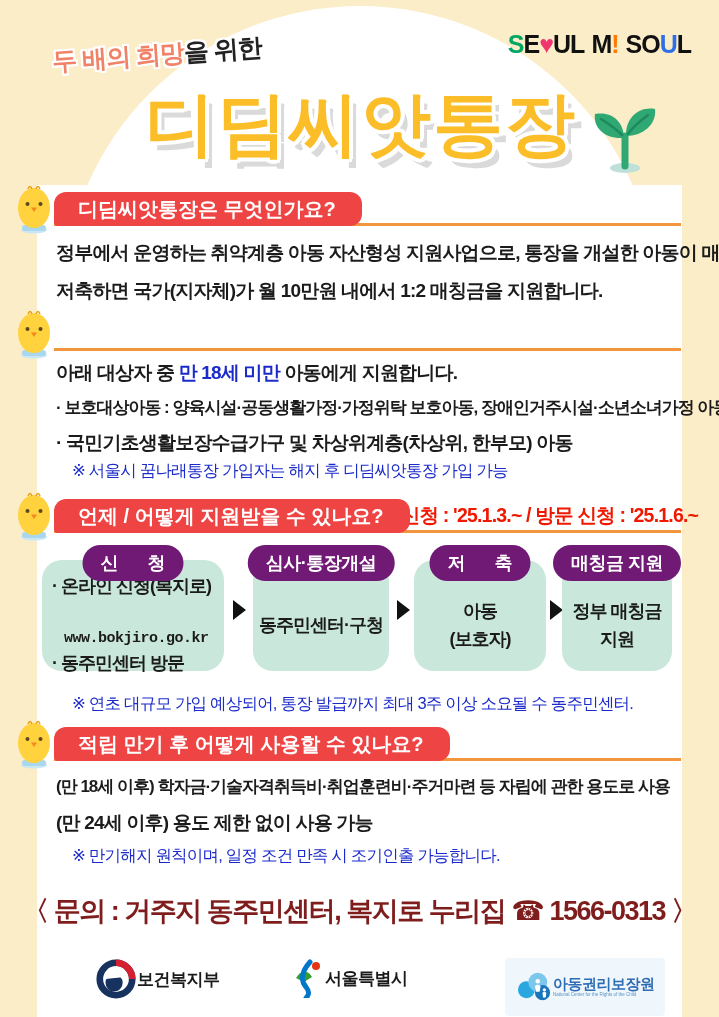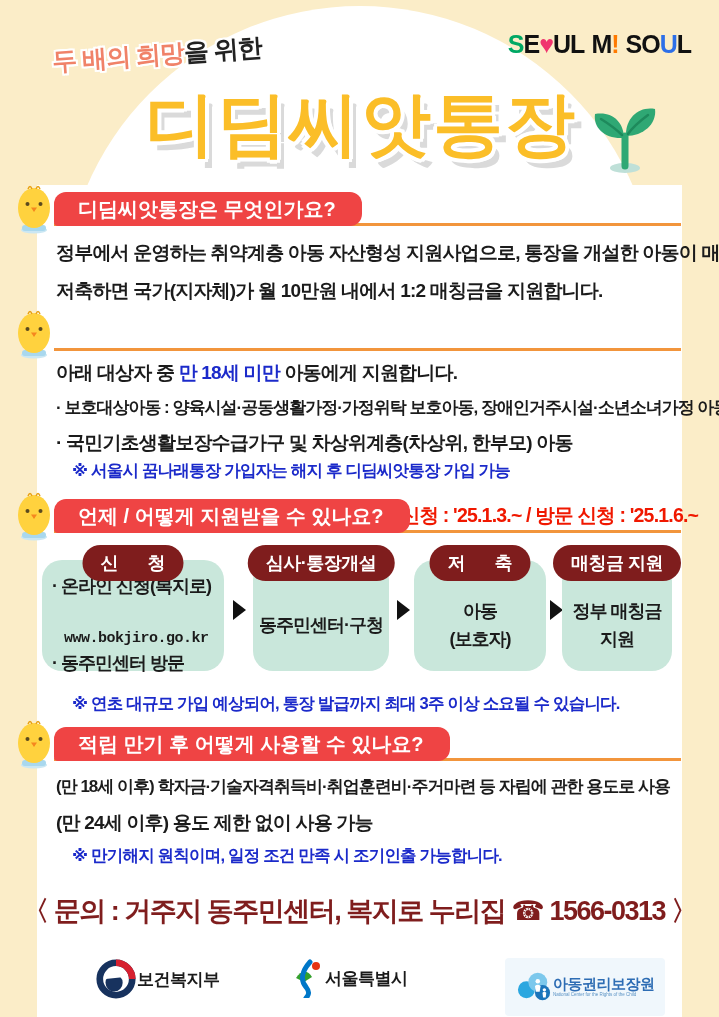--- a/index.html
+++ b/index.html
@@ -31,30 +31,30 @@
   .chick { position:absolute; width:40px; height:52px; }
   .sec-head { position:absolute; left:54px; height:34px; background:#ef4444; color:#fff;
               font-size:20px; font-weight:800; line-height:34px; padding:0 26px 0 24px;
               border-radius:12px 12px 12px 4px; white-space:nowrap; z-index:2; }
   .sec-line { position:absolute; left:54px; right:38px; height:3px; background:#F2953C; z-index:1; }
 
   .body-line { position:absolute; left:56px; right:38px; font-weight:700; color:#1b1b1b;
                font-size:19px; letter-spacing:-0.8px; white-space:nowrap; }
   .body-line.tight { font-size:17px; letter-spacing:-1px; }
   .blue { color:#1B2ACA; }
-  .note { position:absolute; left:72px; right:38px; font-weight:700; color:#1B2ACA;
+  .note { position:absolute; left:72px; right:38px; font-weight:400; color:#1B2ACA;
           font-size:16.5px; letter-spacing:-0.8px; white-space:nowrap; }
   .dates { position:absolute; left:340px; top:502px; font-size:19.5px; font-weight:800;
            color:#F01800; letter-spacing:-0.8px; white-space:nowrap; }
 
   
   .step { position:absolute; top:545px; height:126px; }
   .step .box { position:absolute; left:0; right:0; top:15px; bottom:0; background:#C9E7DB; border-radius:20px; }
   .step .pill { position:absolute; top:0; left:50%; transform:translateX(-50%); z-index:2;
-                background:#7f1d1d; color:#fff; font-size:18px; font-weight:800; white-space:nowrap;
+                background:#701a75; color:#fff; font-size:18px; font-weight:800; white-space:nowrap;
                 padding:6px 18px; border-radius:20px; letter-spacing:-0.5px; }
   .pill.sp-wide { letter-spacing:12px; padding-right:6px; }
   .step .lines { position:absolute; left:0; right:0; top:15px; bottom:0; display:flex;
                  flex-direction:column; justify-content:center; align-items:center;
                  padding-top:18px; gap:4px; }
   .step .lines.left { align-items:flex-start; padding-left:10px; }
   .step .ln { font-size:18px; font-weight:800; color:#1b1b1b; letter-spacing:-1px; white-space:nowrap; }
   .step .ln.url { font-size:15px; font-weight:700; padding-left:12px; font-family:"Liberation Mono","DejaVu Sans Mono",monospace; letter-spacing:-0.5px;margin-top:28px; }
   .arrow { position:absolute; width:0; height:0; border-left:13px solid #111;
            border-top:10px solid transparent; border-bottom:10px solid transparent; }
@@ -167,21 +167,21 @@
   <div class="arrow" style="left:550px;top:600px"></div>
   <div class="step" style="left:562px;width:110px">
     <div class="box"></div>
     <div class="pill">매칭금 지원</div>
     <div class="lines">
       <div class="ln">정부 매칭금</div>
       <div class="ln">지원</div>
     </div>
   </div>
 
-  <div class="note" style="top:693px">※ 연초 대규모 가입 예상되어, 통장 발급까지 최대 3주 이상 소요될 수 있습니다.</div>
+  <div class="note" style="top:693px">※ 연초 대규모 가입 예상되어, 통장 발급까지 최대 3주 이상 소요될 수 동주민센터.</div>
 
   <svg class="chick" style="left:15px;top:719px" viewBox="0 0 40 52">
     <ellipse cx="19" cy="46" rx="13" ry="3.5" fill="#CBE7F3"></ellipse>
     <rect x="7" y="41" width="24" height="6" rx="3" fill="#A9D8EE"></rect>
     <ellipse cx="19" cy="24" rx="16" ry="20" fill="#FFD23E"></ellipse>
     <path d="M13 5 q2 -5 4 0 M21 5 q2 -5 4 0" stroke="#E8A013" stroke-width="1.5" fill="none"></path>
     <circle cx="12.5" cy="20" r="2" fill="#5B4A1E"></circle>
       <circle cx="25.5" cy="20" r="2" fill="#5B4A1E"></circle>
     <polygon points="16,23.5 22,23.5 19,28" fill="#F5871F"></polygon>
   </svg>

